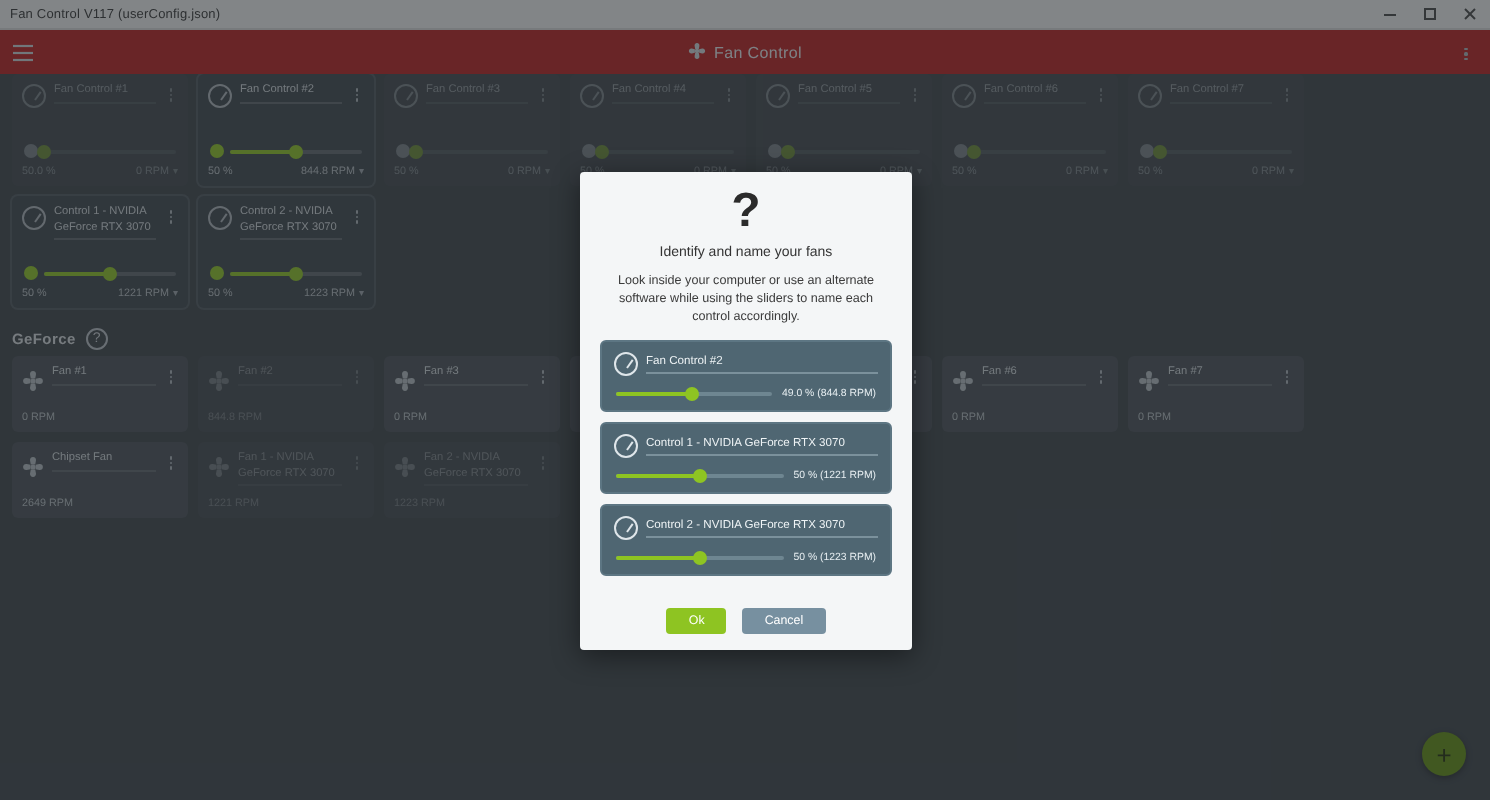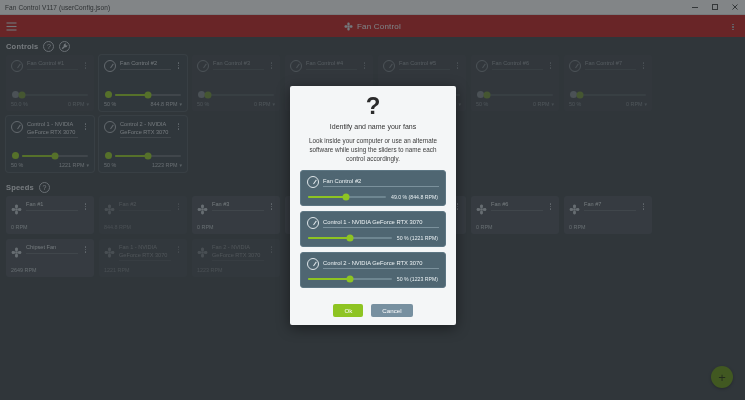--- a/index.html
+++ b/index.html
@@ -283,29 +283,20 @@
       <div class="kebab">
           <i></i>
           <i></i>
           <i></i>
         </div>
     </div>
   </div>
 
   <div class="content">
 
-    <div class="section-head">
-      <span class="section-title">Controls</span>
-      <span class="circ-icon">?</span>
-      <span class="circ-icon">
-        <svg width="7" height="7" viewBox="0 0 8 8">
-          <path d="M5.2 0.6a2.2 2.2 0 0 0-2 3.1L0.8 6.1l1.1 1.1 2.4-2.4a2.2 2.2 0 0 0 2.8-2.9L6 3l-1-1 1.1-1.1a2.2 2.2 0 0 0-.9-.3z" fill="#cdd2d7"></path>
-        </svg>
-      </span>
-    </div>
     <div class="grid" id="controls-grid">
         <div class="card dim">
           <div class="card-top">
             <div class="gauge-icon"></div>
             <div class="card-name">Fan Control #1</div>
             <div class="kebab">
               <i></i>
               <i></i>
               <i></i>
             </div>
@@ -521,21 +512,21 @@
             <span>50 %</span>
             <span class="rpm">
               <span>1223 RPM</span>
               <span class="caret">▾</span>
             </span>
           </div>
         </div>
       </div>
 
     <div class="section-head" style="margin-top:6px">
-      <span class="section-title">Speeds</span>
+      <span class="section-title">GeForce</span>
       <span class="circ-icon">?</span>
     </div>
     <div class="grid" id="speeds-grid">
         <div class="scard">
           <div class="card-top">
             <span class="fan-icon"><svg width="11" height="11" viewBox="0 0 12 12">
                 <g fill="#b3bac0">
                   <circle cx="6" cy="6" r="1.4"></circle>
                   <path d="M6 0.6c1.1 0 1.8.9 1.6 2L7.2 4.6 4.8 4.6 4.4 2.6C4.2 1.5 4.9 0.6 6 0.6z"></path>
                   <path d="M6 11.4c-1.1 0-1.8-.9-1.6-2L4.8 7.4h2.4l.4 2c.2 1.1-.5 2-1.6 2z"></path>

